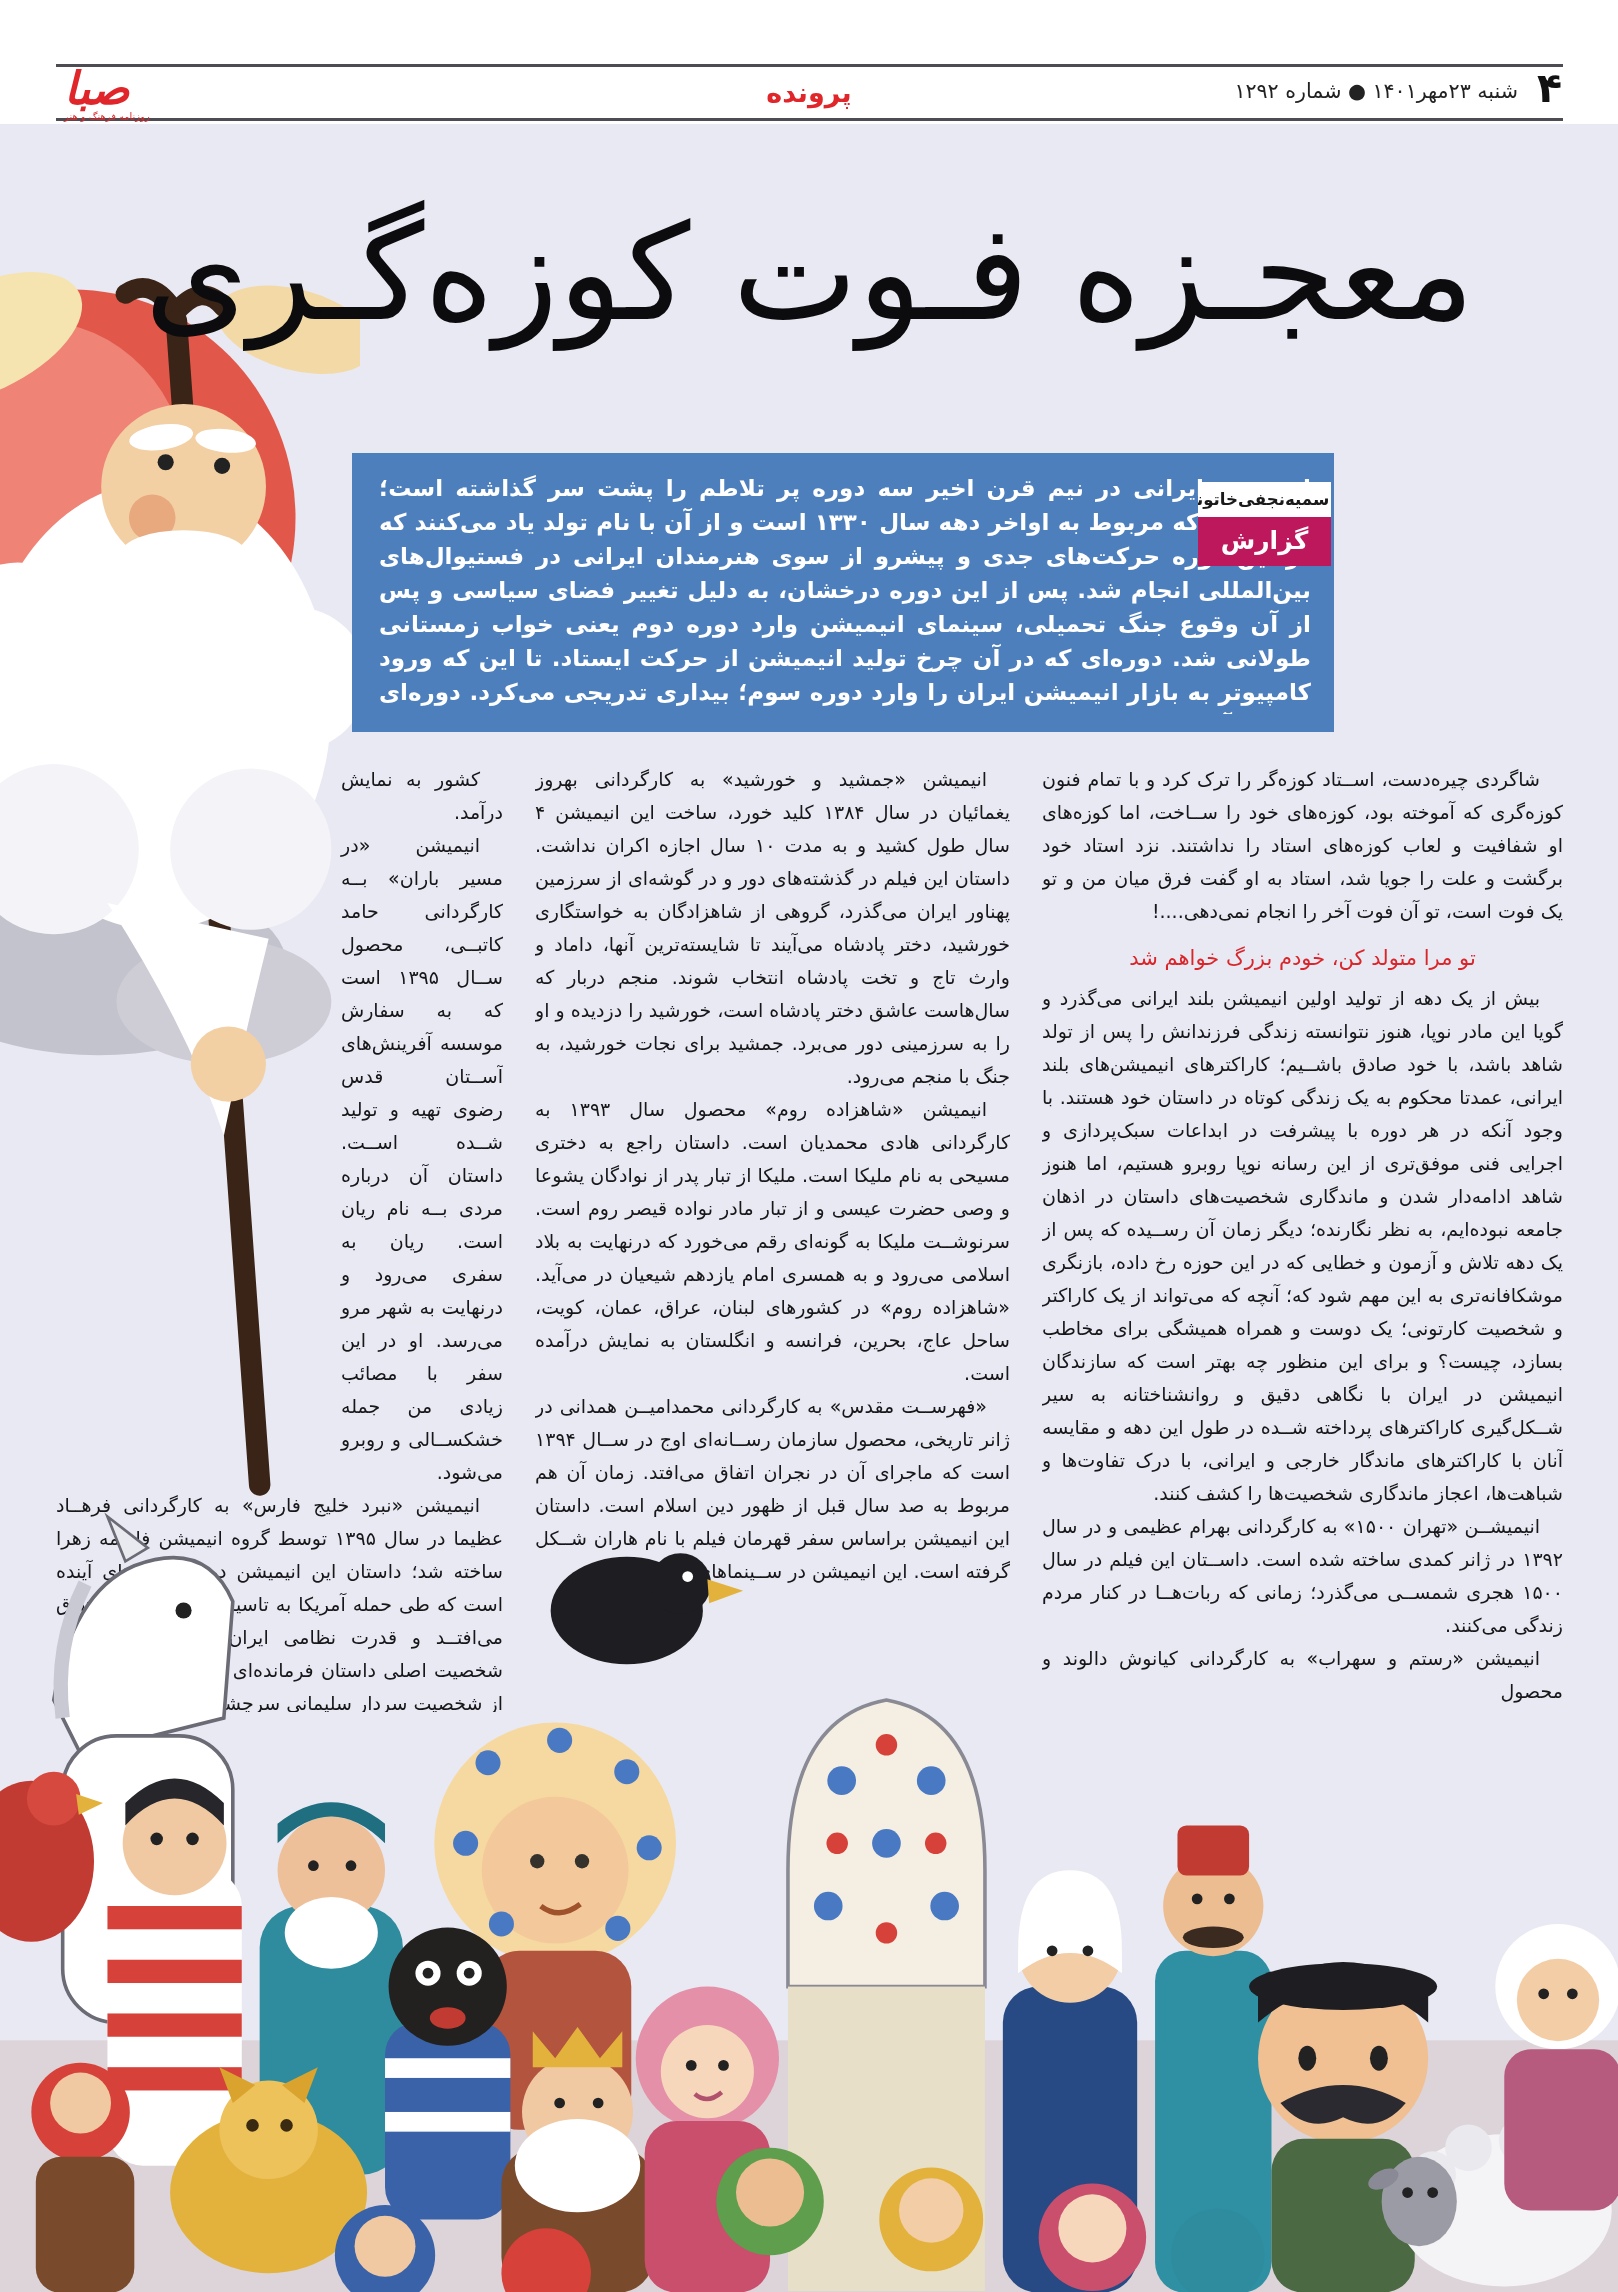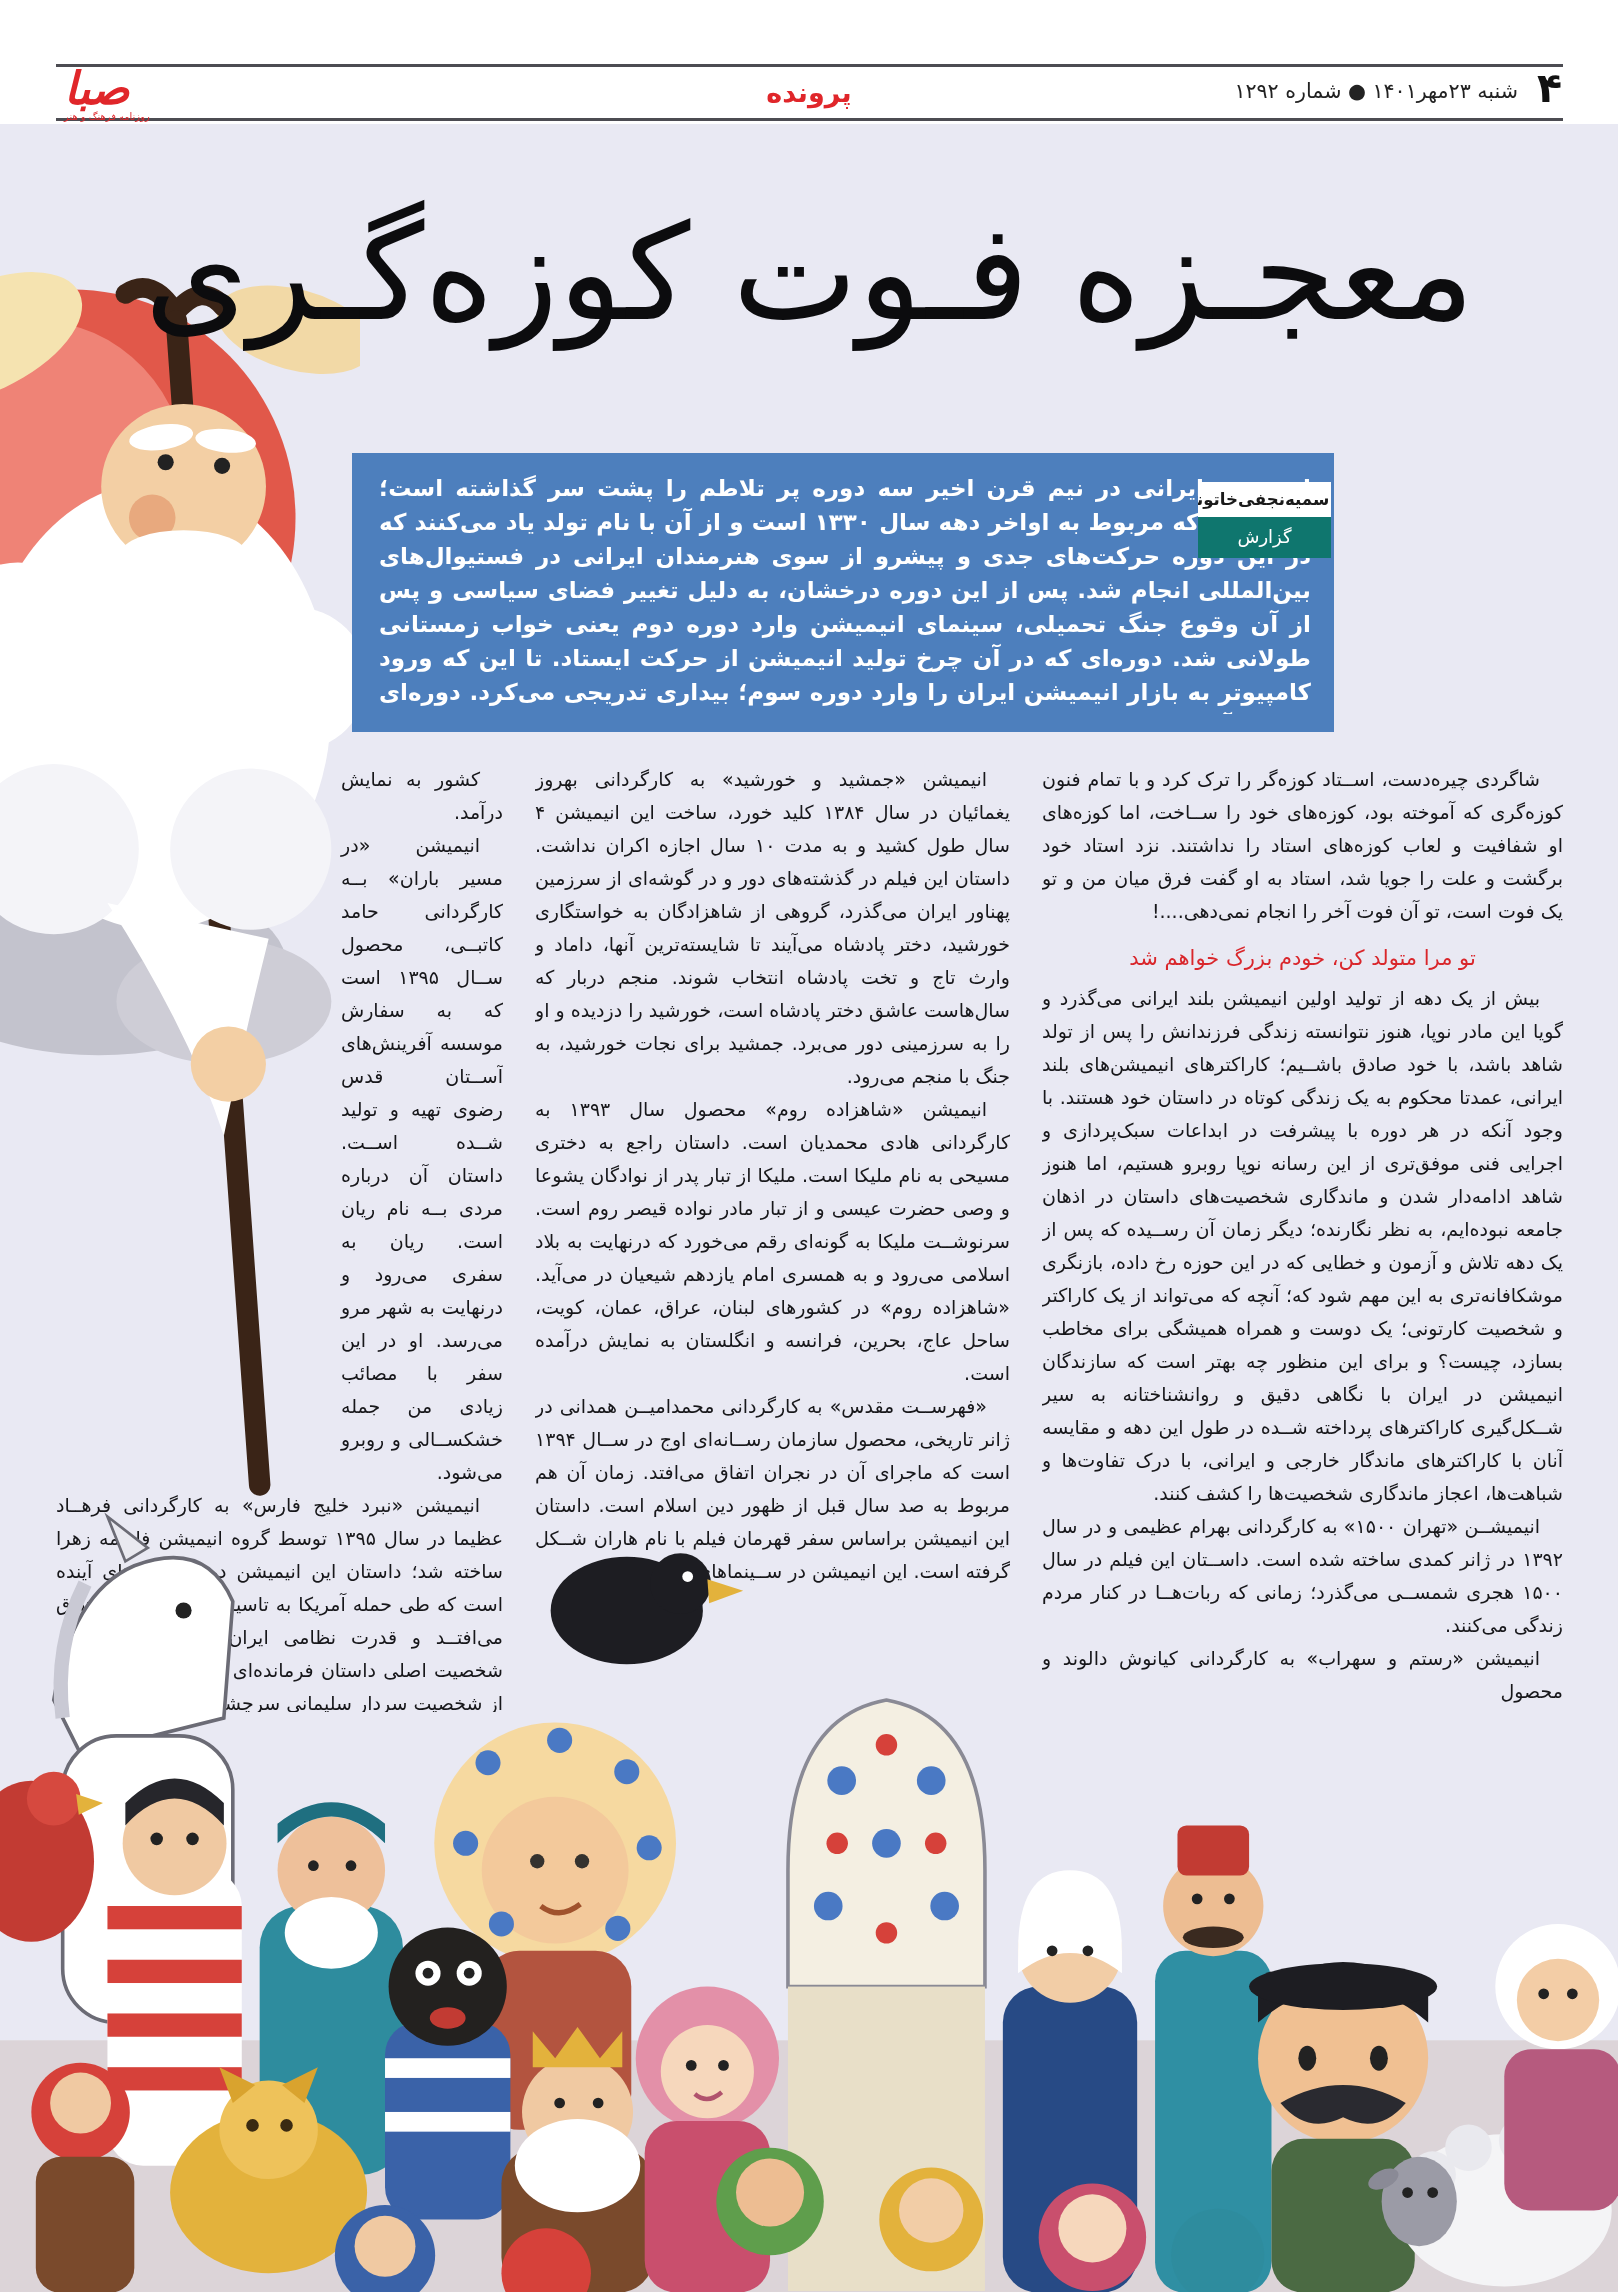--- a/index.html
+++ b/index.html
@@ -35,21 +35,21 @@
   .lead-box {
     position:absolute; top:453px; left:352px; width:982px; height:279px;
     background:#4d7fbd; z-index:3; padding:18px 23px 18px 27px;
   }
   .lead-text {
     color:#ffffff; font-size:23px; line-height:34px; text-align:justify;
     font-weight:bold; direction:rtl; overflow:hidden; height:100%;
   }
   .byline { position:absolute; top:482px; left:1198px; width:133px; z-index:4; text-align:center; }
   .byline-name { background:#ffffff; color:#1a1a1a; font-size:16.6px; font-weight:bold; padding:8px 1.8px; white-space:nowrap; overflow:hidden; }
-  .byline-kicker { background:#0f766e; color:#ffffff; font-size:18px; padding:9px 1.8px 10.7px; }
+  .byline-kicker { background:#be185d; color:#ffffff; font-size:25px; padding:9px 1.8px 10.7px;font-weight:bold; }
   
   .body-cols {
     position:absolute; top:763px; left:56px; width:1507px; height:949px;
     display:flex; gap:32px; direction:rtl; z-index:2;
   }
   .col { color:#17171a; font-size:19px; line-height:33px; text-align:justify; overflow:hidden; }
   .col-right { width:521px; }
   .col-mid   { width:475px; }
   .col-left  { width:447px; }
   .col p { text-indent:23px; margin:0; }

